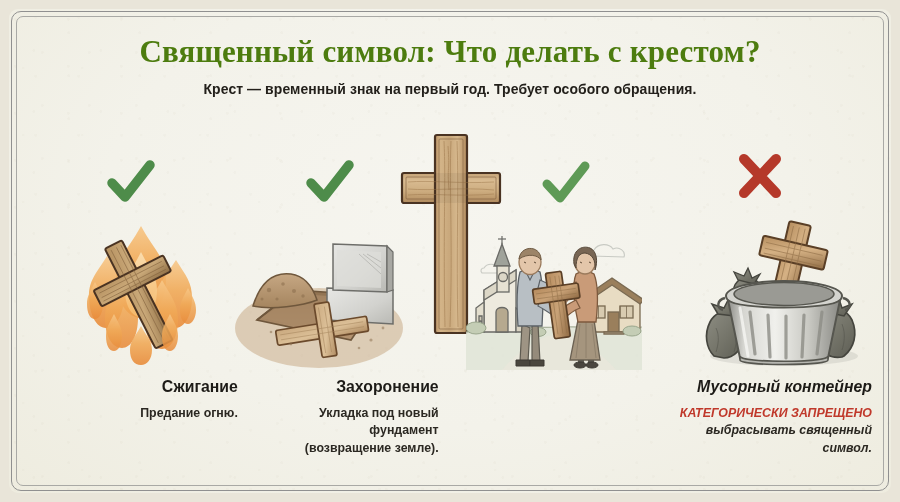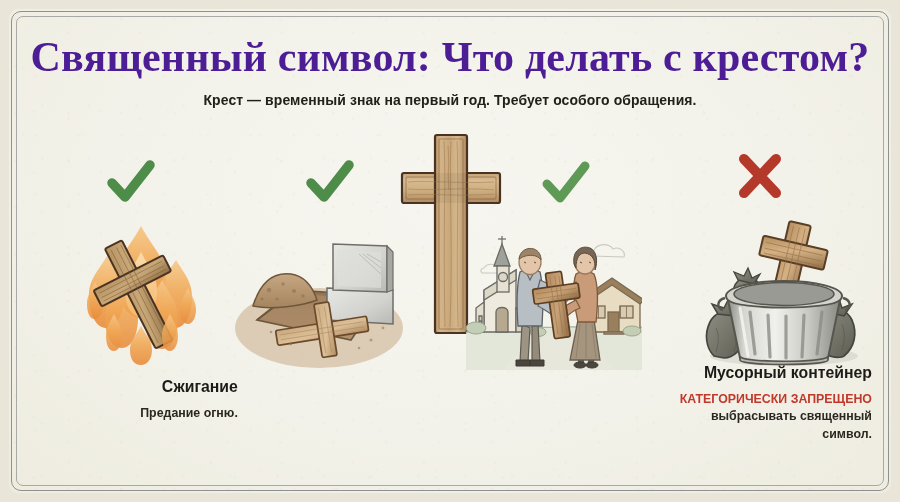--- a/index.html
+++ b/index.html
@@ -41,21 +41,21 @@
     position:absolute;border:1px solid #8c8c8c;border-radius:10px;
     pointer-events:none;
   }
   .frame.outer{left:11px;top:11px;right:11px;bottom:11px;border-color:#909090;}
   .frame.inner{left:16px;top:16px;right:16px;bottom:16px;border-color:#a9a9a5;border-radius:7px;}
 
   
   .header{position:absolute;left:0;right:0;top:36px;text-align:center;}
   .title{
     font-family:"Liberation Serif","DejaVu Serif",serif;
-    font-size:42px;font-weight:700;color:#4c1d95;
+    font-size:31px;font-weight:700;color:#4d7c0f;
     letter-spacing:.2px;line-height:1;margin:0;
   }
   .subtitle{
     margin:13px 0 0 0;
     font-family:"Liberation Sans",sans-serif;
     font-size:15.5px;font-weight:700;color:#23201b;
     transform:scaleX(.9);transform-origin:50% 50%;
     letter-spacing:.1px;
   }
 
@@ -85,21 +85,21 @@
   }
   .cap-body{
     margin-top:7px;font-size:13.3px;font-weight:700;color:#2b2822;
     line-height:1.33;
     transform:scaleX(.93);transform-origin:50% 50%;
   }
   .cap-warn{color:#c0392b;display:block;}
   #cap1{left:40px; top:378px;width:205px;}
   #cap2{left:236px;top:378px;width:210px;}
   #cap3{left:456px;top:378px;width:210px;}
-  #cap4{left:650px;top:364px;width:230px;}
+  #cap4{left:650px;top:378px;width:230px;font-style:italic;}
 </style>
 </head>
 <body>
 
 <div id="poster">
   <div id="paper">
     <div id="grain"></div>
   </div>
   <div class="frame outer"></div>
   <div class="frame inner"></div>
@@ -473,20 +473,28 @@
     <path d="M48 140 C48 147 136 147 136 140 L136 144 C136 150 48 150 48 144Z" fill="#b6b6b0" stroke="#56564f" stroke-width="1.6"></path>
   </svg>
 
   <div class="caption" id="cap1">
     <div class="cap-head">Сжигание</div>
     <div class="cap-body">
       <span>Предание огню.</span>
     </div>
   </div>
 
+  <div class="caption" id="cap2">
+    <div class="cap-head">Захоронение</div>
+    <div class="cap-body">
+      <span>Укладка под новый</span><br>
+      <span>фундамент</span><br>
+      <span>(возвращение земле).</span>
+    </div>
+  </div>
 
 
   <div class="caption" id="cap4">
     <div class="cap-head">Мусорный контейнер</div>
     <div class="cap-body">
       <span class="cap-warn">КАТЕГОРИЧЕСКИ ЗАПРЕЩЕНО</span>
       <span>выбрасывать священный</span><br>
       <span>символ.</span>
     </div>
   </div>

